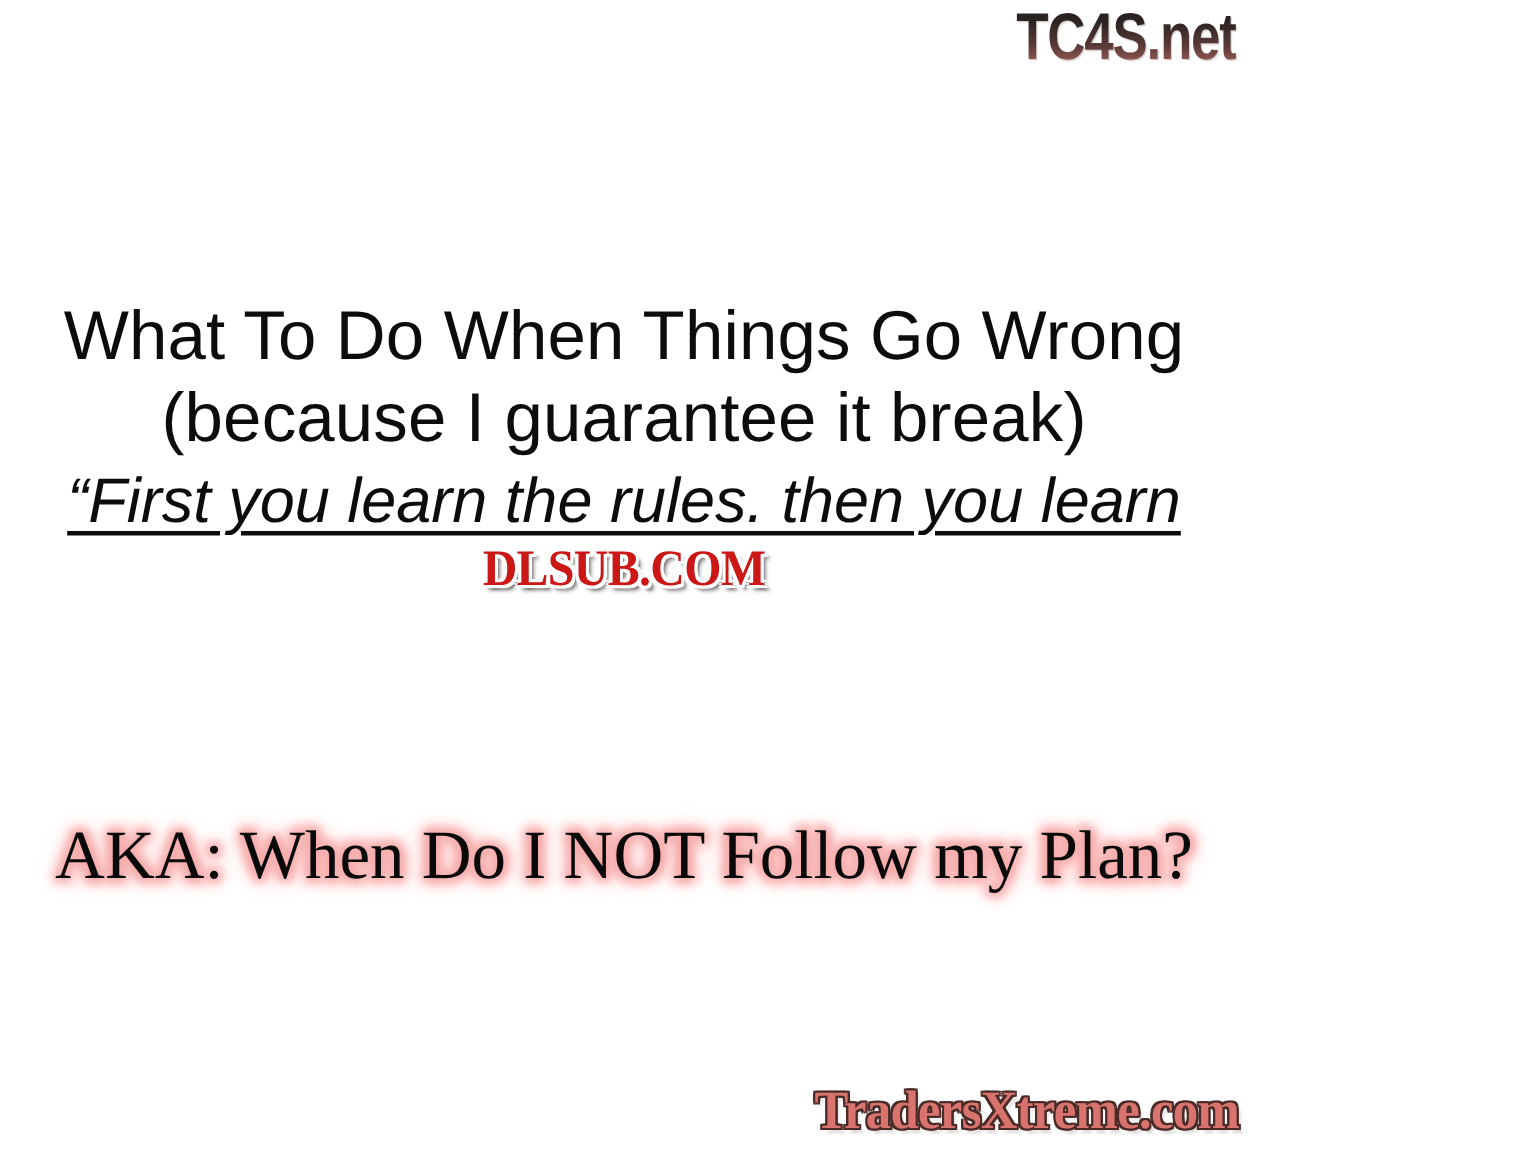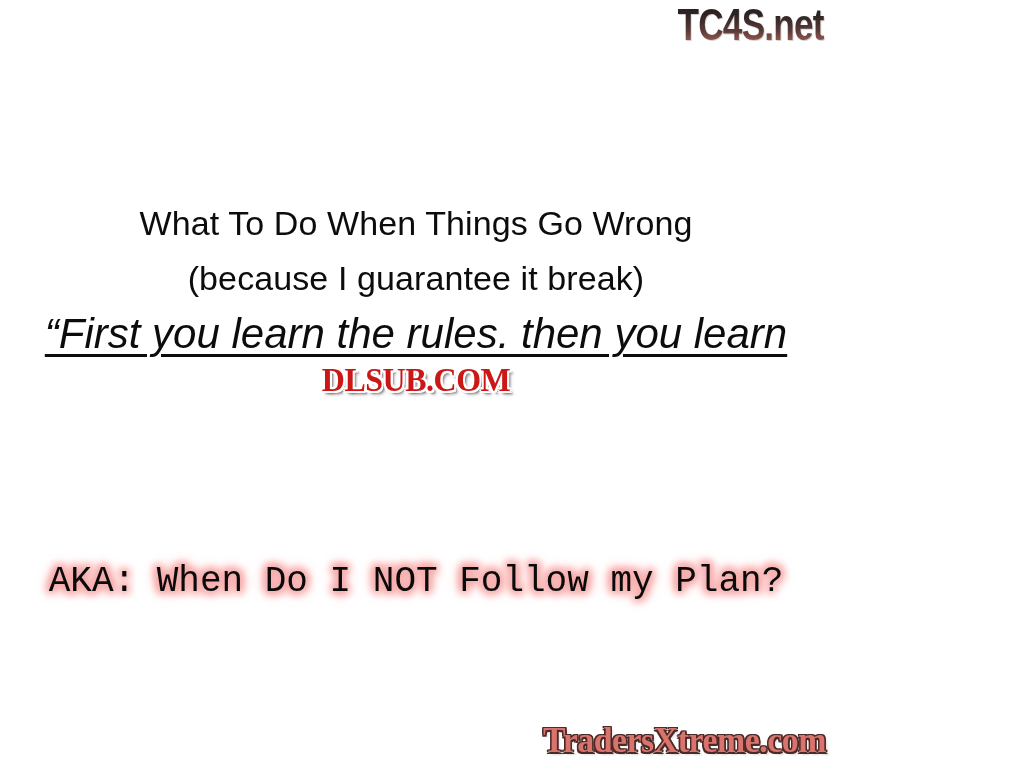--- a/index.html
+++ b/index.html
@@ -50,21 +50,21 @@
   .body-block {
     position: absolute;
     left: 0;
     right: 0;
     top: 196px;
     text-align: center;
   }
 
   .headline {
     font-family: "Liberation Sans", sans-serif;
-    font-size: 34px;
+    font-size: 46px;
     line-height: 55px;
     color: #0c0c0c;
     font-weight: normal;
     letter-spacing: 0.1px;
     white-space: nowrap;
   }
 
   .quote-line {
     font-family: "Liberation Sans", sans-serif;
     font-size: 42px;
@@ -79,24 +79,24 @@
     text-decoration-thickness: 3px;
     text-underline-offset: 6px;
     font-style: italic;
   }
 
   
   .aka-line {
     position: absolute;
     left: 0;
     right: 0;
-    top: 560px;
+    top: 548px;
     text-align: center;
-    font-family: Liberation Mono, monospace;
-    font-size: 36px;
+    font-family: Liberation Serif, serif;
+    font-size: 46px;
     line-height: 44px;
     color: #0a0a0a;
     font-weight: normal;
     white-space: nowrap;
     text-shadow:
        0 0 6px #f6a9a9,
        0 0 10px #f6a9a9,
        0 0 14px #f8b6b6,
        0 0 20px #fbc9c9,
        2px 0 8px #f6a9a9,

